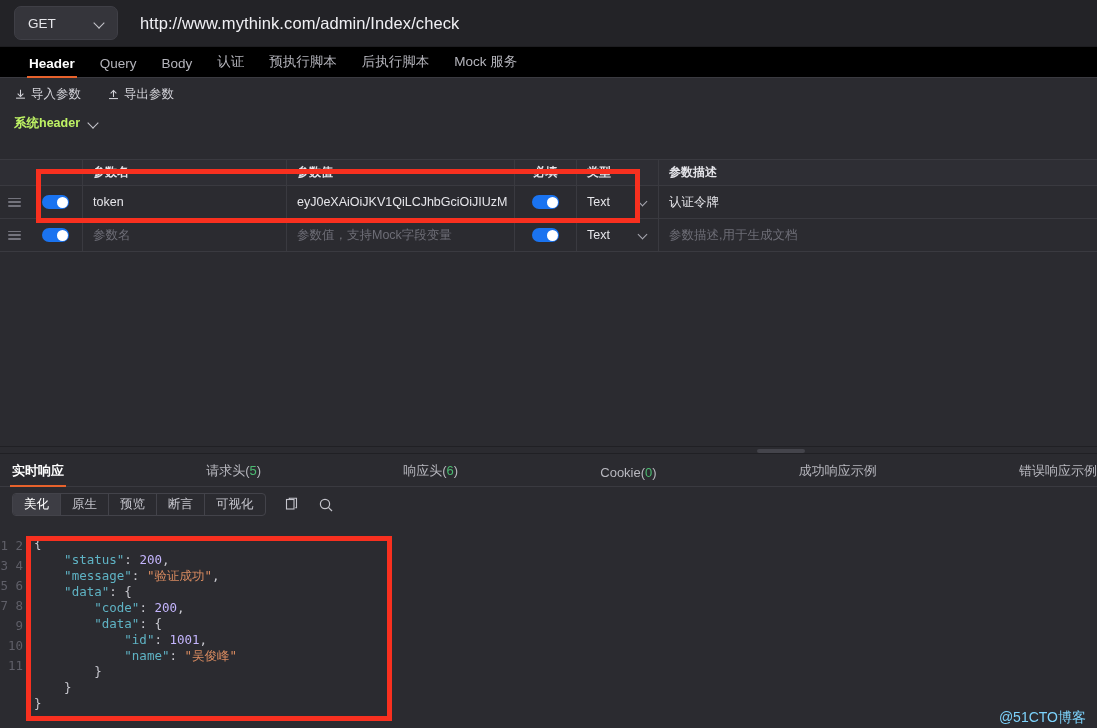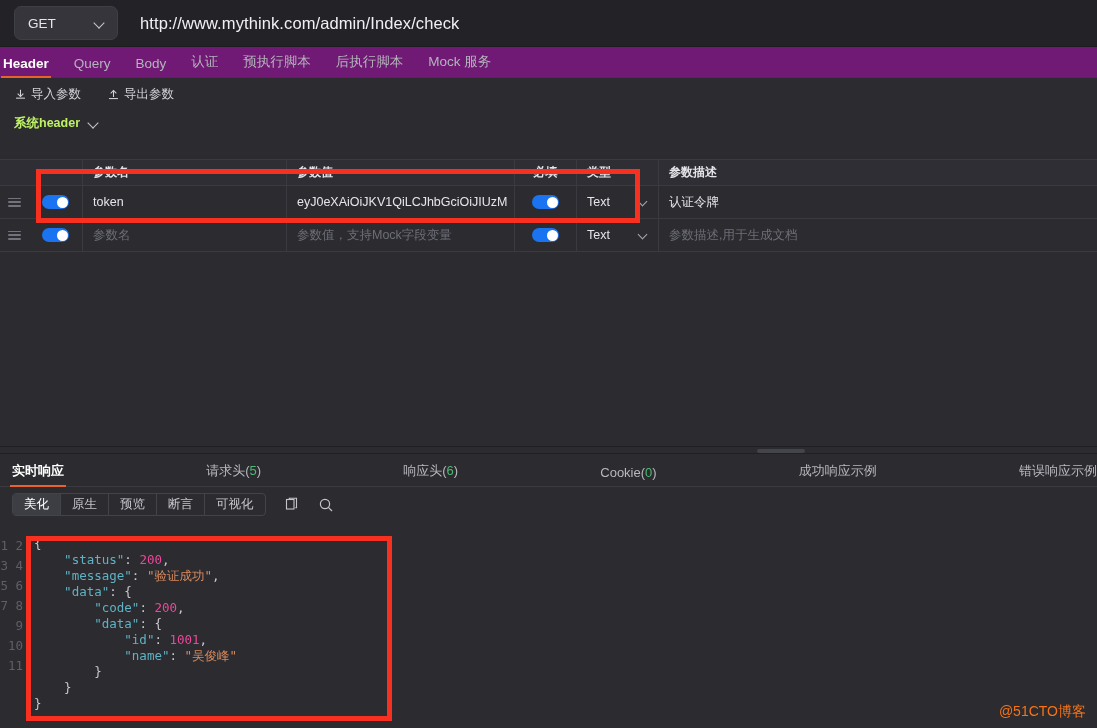--- a/index.html
+++ b/index.html
@@ -47,23 +47,23 @@
     color:#f0f0f4;
     letter-spacing:.1px;
     white-space:nowrap;
   }
 
   
   .req-tabs {
     height:31px;
     display:flex;
     align-items:flex-end;
-    padding-left:3px;
+    padding-left:29px;
     gap:25px;
-    background:#701a75;
+    background:#000000;
     border-bottom:1px solid #3a3a40;
   }
   .req-tab {
     font-size:13.5px;
     color:#b4b4bb;
     padding-bottom:6px;
     position:relative;
     cursor:pointer;
     white-space:nowrap;
   }
@@ -201,36 +201,36 @@
   .gutter {
     width:30px; flex:none; text-align:right; padding-right:7px;
     color:#5f5f68; padding-top:3px; line-height:20px;
     user-select:none;
   }
   .code {
     flex:1; padding-top:3px; line-height:16px; white-space:pre;
     color:#c9c9d0; padding-left:4px;
   }
   .k { color:#5fb3c4; }
-  .n { color:#ec4899; }
+  .n { color:#c4b5fd; }
   .s { color:#d98b60; }
   .p { color:#c9c9d0; }
 
   
   .anno {
     position:absolute; border:5px solid #f8301f;
     pointer-events:none; z-index:40;
   }
   #anno-header-row { left:36px; top:169px; width:604px; height:54px; }
   #anno-json       { left:26px; top:536px; width:366px; height:185px; }
 
   
   .watermark {
-    position:absolute; right:11px; bottom:7px;
-    font-size:14px; color:#f97316; z-index:50;
+    position:absolute; right:11px; bottom:1px;
+    font-size:14px; color:#7dd3fc; z-index:50;
   }
 </style>
 </head>
 <body>
 
 <div class="urlbar">
   <div class="method-select">
     <span>GET</span>
     <span class="chev"></span>
   </div>

